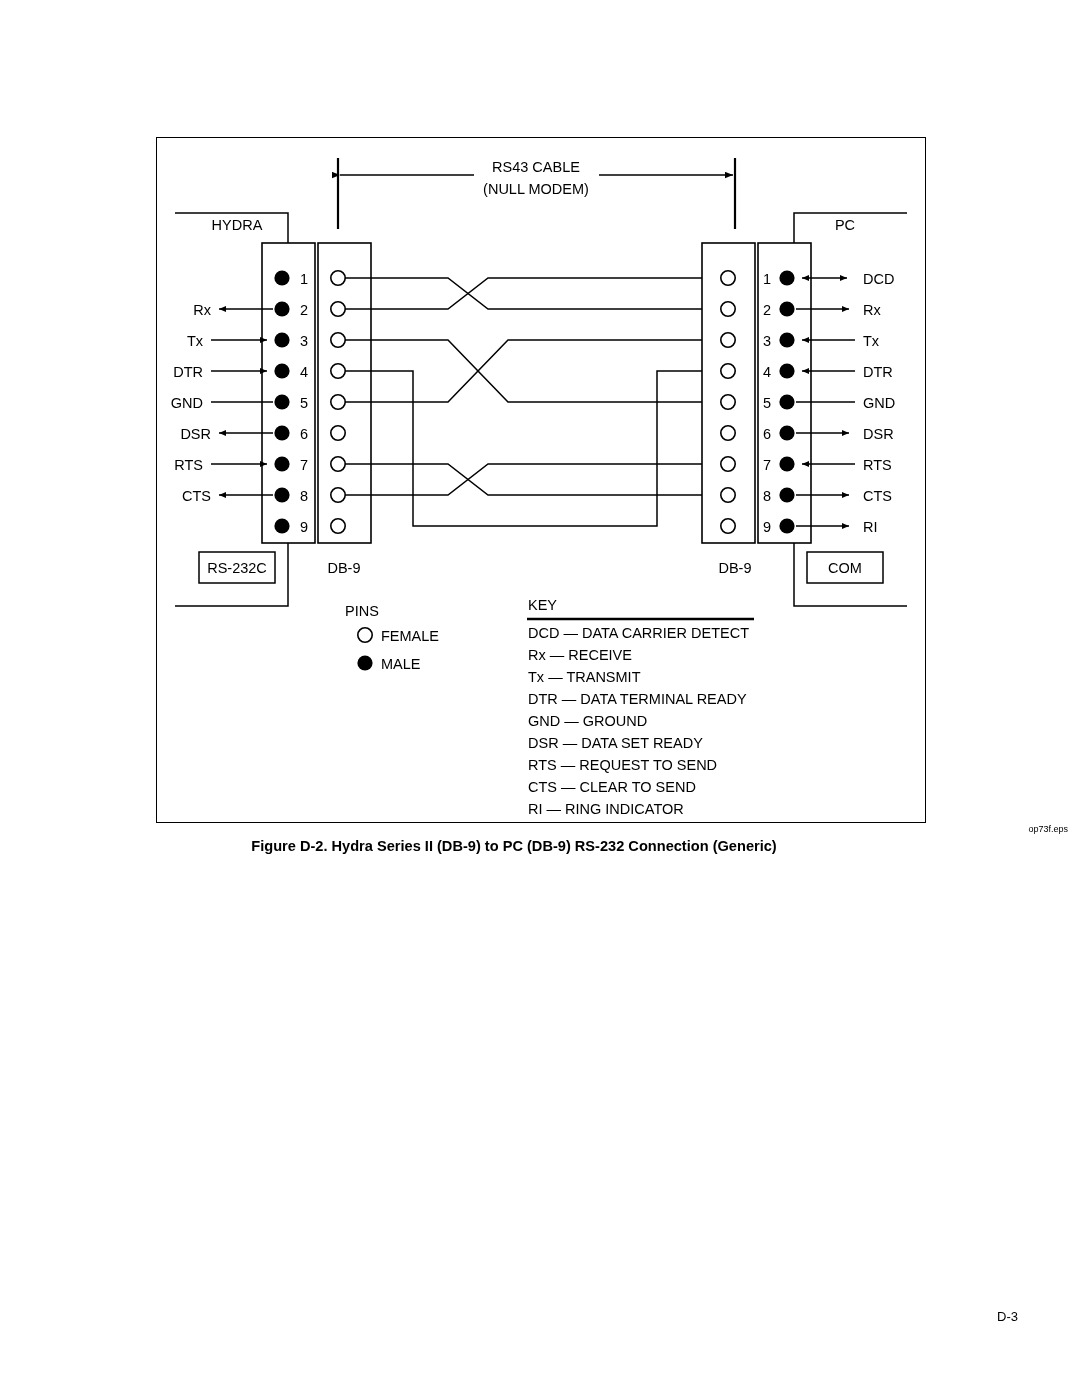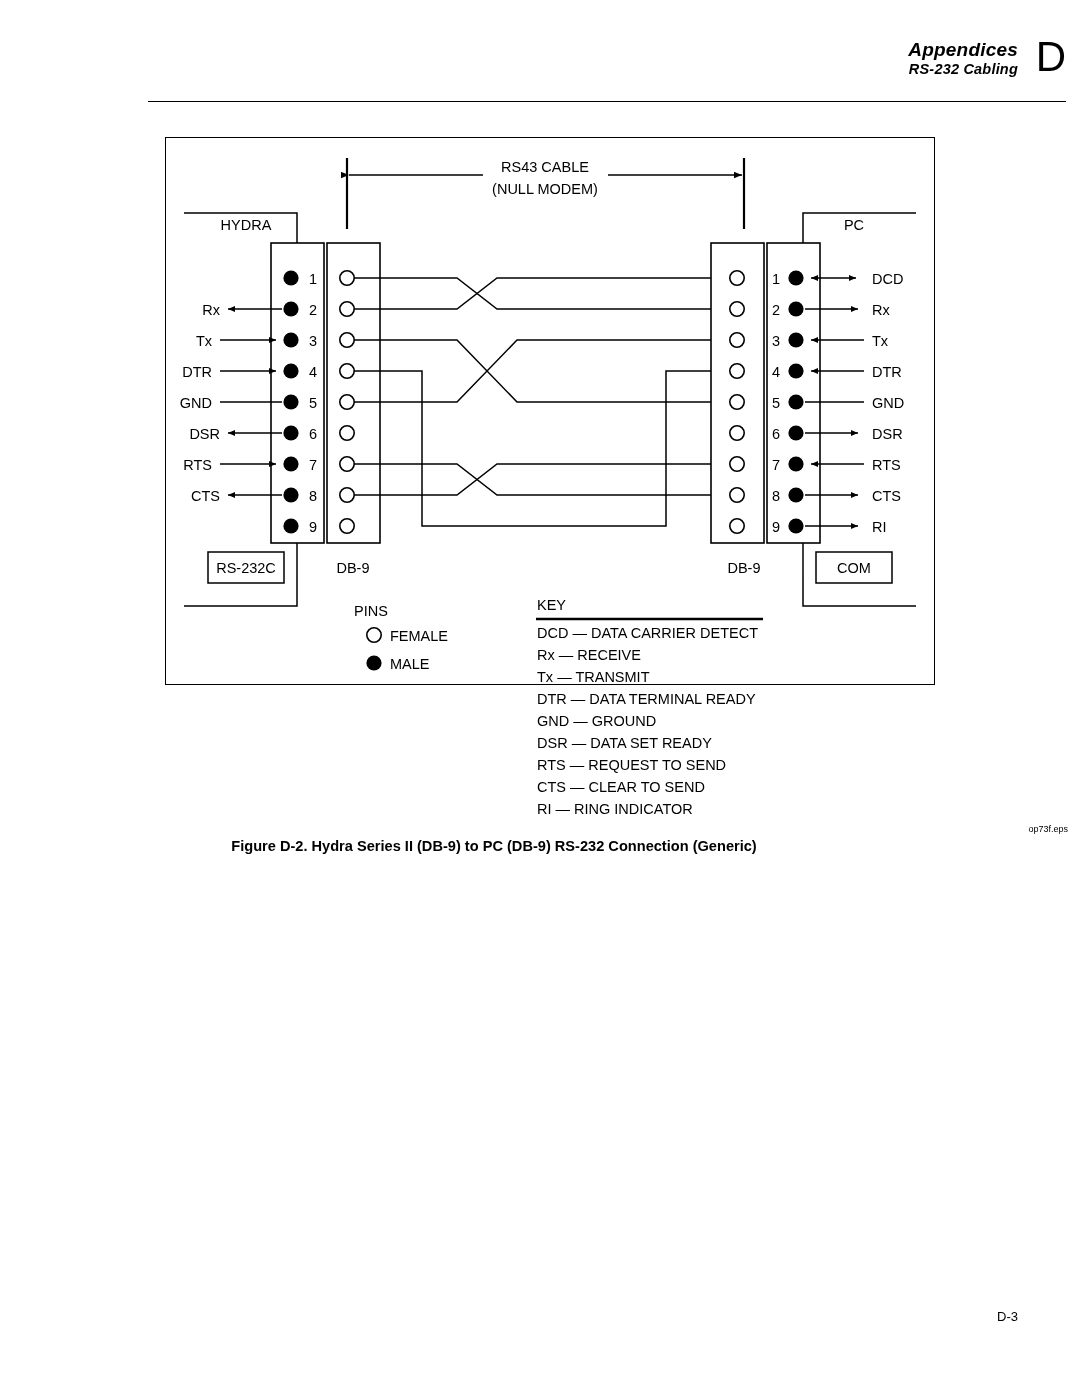--- a/index.html
+++ b/index.html
@@ -32,57 +32,49 @@
     position:absolute;right:14px;top:36px;
     font-size:42px;line-height:42px;font-weight:normal;
   }
   .hdr-rule{
     position:absolute;left:148px;right:14px;top:101px;
     border-top:1.6px solid #000;
   }
 
   
   .figframe{
-    position:absolute;left:165px;top:137px;
-    width:770px;height:548px;
+    position:absolute;left:156px;top:137px;
+    width:770px;height:686px;
     border:1.4px solid #000;
     box-sizing:border-box;
   }
   .figsvg{position:absolute;left:0;top:0;}
 
   .eps{
     position:absolute;right:12px;top:824px;
     font-size:9px;color:#000;
   }
   .caption{
     position:absolute;left:0;top:838px;width:988px;
     text-align:center;
-    font-size:14.6px;font-weight:bold;
+    font-size:14.6px;font-weight:bold;padding-left:20px;
   }
   .pagenum{
     position:absolute;right:62px;top:1309px;
     font-size:13px;font-weight:normal;
   }
 
   
   text{font-family:"Liberation Sans",sans-serif;fill:#000;}
 </style>
 </head>
 <body>
 
 <div class="page">
 
-  <div class="header">
-    <div class="hdr-text">
-      <div class="hdr-appendices">Appendices</div>
-      <div class="hdr-sub">RS-232 Cabling</div>
-    </div>
-    <div class="hdr-letter">D</div>
-    <div class="hdr-rule"></div>
-  </div>
 
   <div class="figframe">
     <svg class="figsvg" width="768" height="684" viewBox="0 0 768 684">
       <defs>
         <marker id="ar" markerWidth="9" markerHeight="9" refX="8" refY="3.2" orient="auto" markerUnits="userSpaceOnUse">
           <path d="M0,0 L8,3.2 L0,6.4 z" fill="#000"></path>
         </marker>
         <marker id="arS" markerWidth="8" markerHeight="8" refX="7" refY="2.9" orient="auto" markerUnits="userSpaceOnUse">
           <path d="M0,0 L7,2.9 L0,5.8 z" fill="#000"></path>
         </marker>

